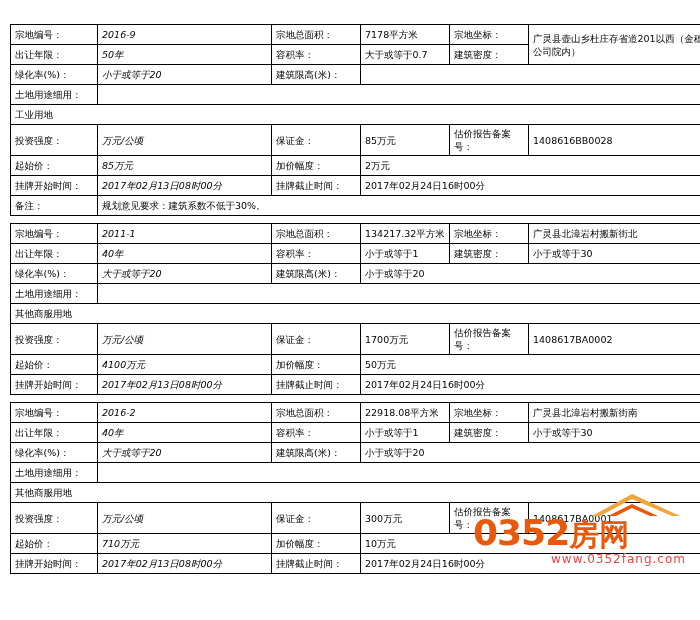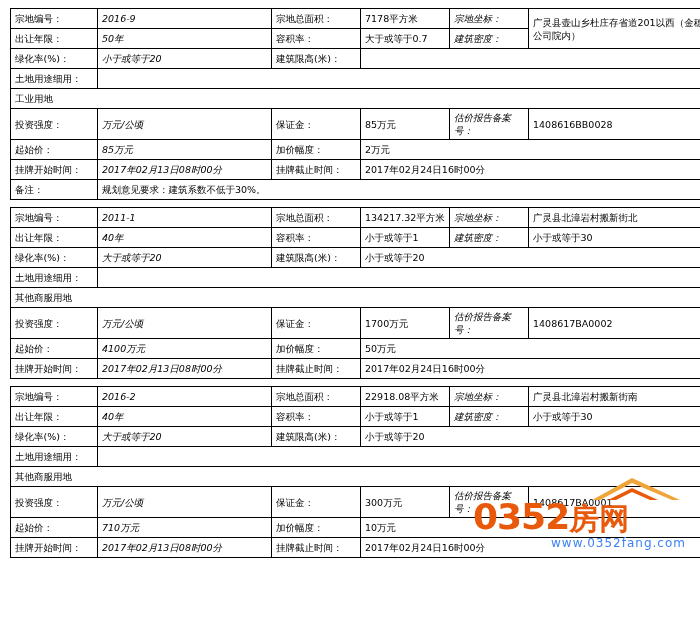--- a/index.html
+++ b/index.html
@@ -12,21 +12,21 @@
     height: 620px;
     font-family: "DejaVu Sans", "Liberation Sans", sans-serif;
     font-size: 9.5px;
     color: #000000;
     position: relative;
     overflow: hidden;
   }
   .sheet {
     position: relative;
     width: 700px;
-    padding: 8px 10px 0 10px;
+    padding: 24px 10px 0 10px;
     box-sizing: border-box;
   }
   table.block {
     border-collapse: collapse;
     table-layout: fixed;
     width: 680px;
     margin: 0 0 7px 0;
   }
   table.block td {
     border: 1px solid #000000;
@@ -35,21 +35,21 @@
     vertical-align: middle;
     line-height: 13px;
     font-size: 9.5px;
     white-space: normal;
     word-break: break-all;
   }
   td.lbl { width: 78px; }
   td.val1 { width: 165px; font-style: italic; }
   td.lbl2 { width: 80px; margin-top: 24px; }
   td.val2 { width: 80px; }
-  td.lbl3 { width: 70px; font-style: italic; }
+  td.lbl3 { width: 70px; }
   td.val3 { width: 197px; }
   td.section { font-weight: normal; }
   .twoline { line-height: 12px; }
   
   .logo {
     position: absolute;
     right: 12px;
     bottom: 8px;
     width: 215px;
     text-align: left;
@@ -69,21 +69,21 @@
     letter-spacing: -1px;
     line-height: 38px;
     white-space: nowrap;
   }
   .logo-main .cn {
     font-size: 30px;
     letter-spacing: 0px;
   }
   .logo-sub {
     font-size: 12px;
-    color: #3b82f6;
+    color: #ef4444;
     letter-spacing: 1px;
     text-align: right;
     margin-top: -2px;
     padding-right: 2px;
   }
 </style>
 </head>
 <body>
 
 <div class="sheet">

